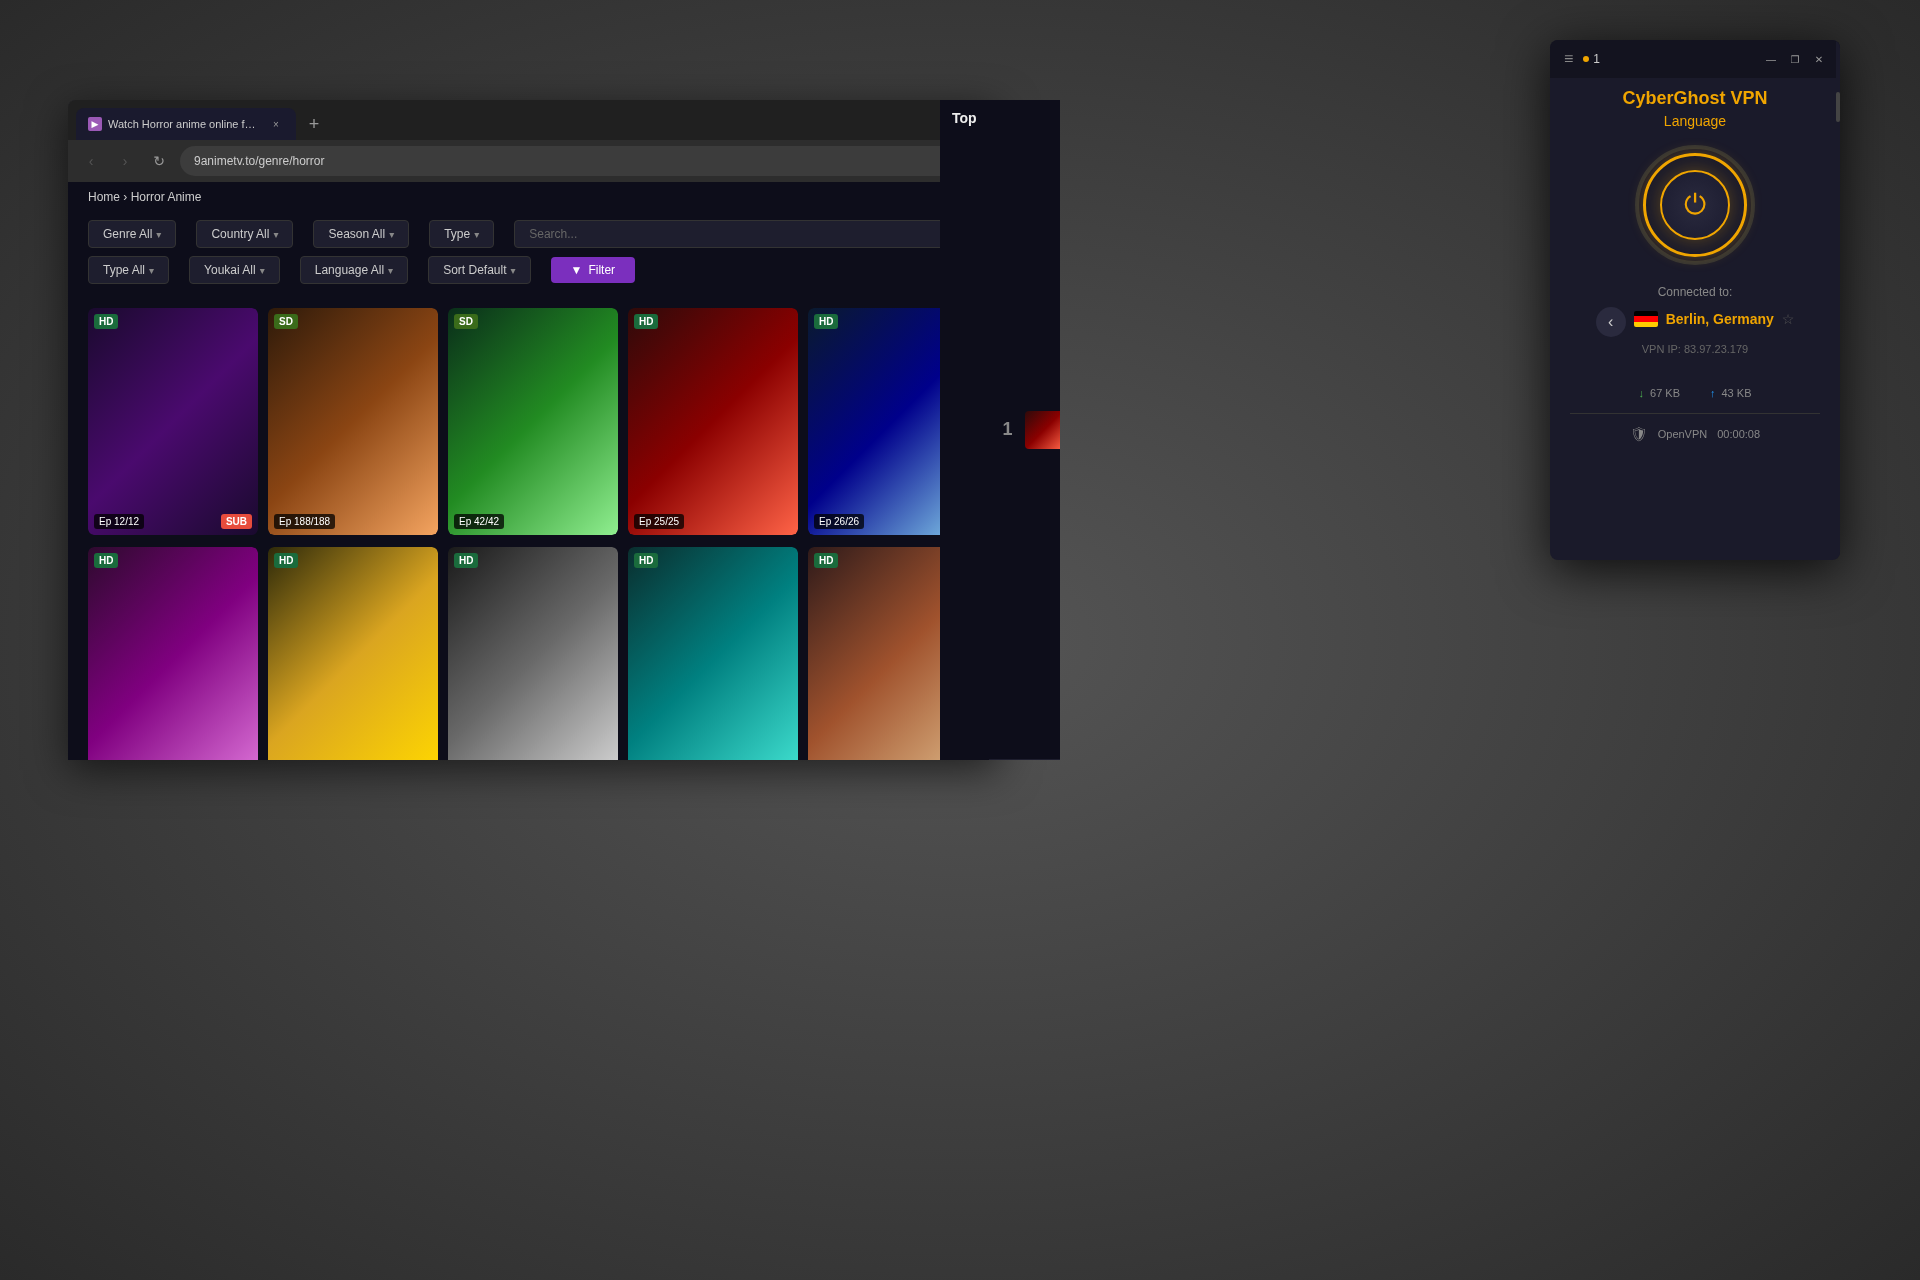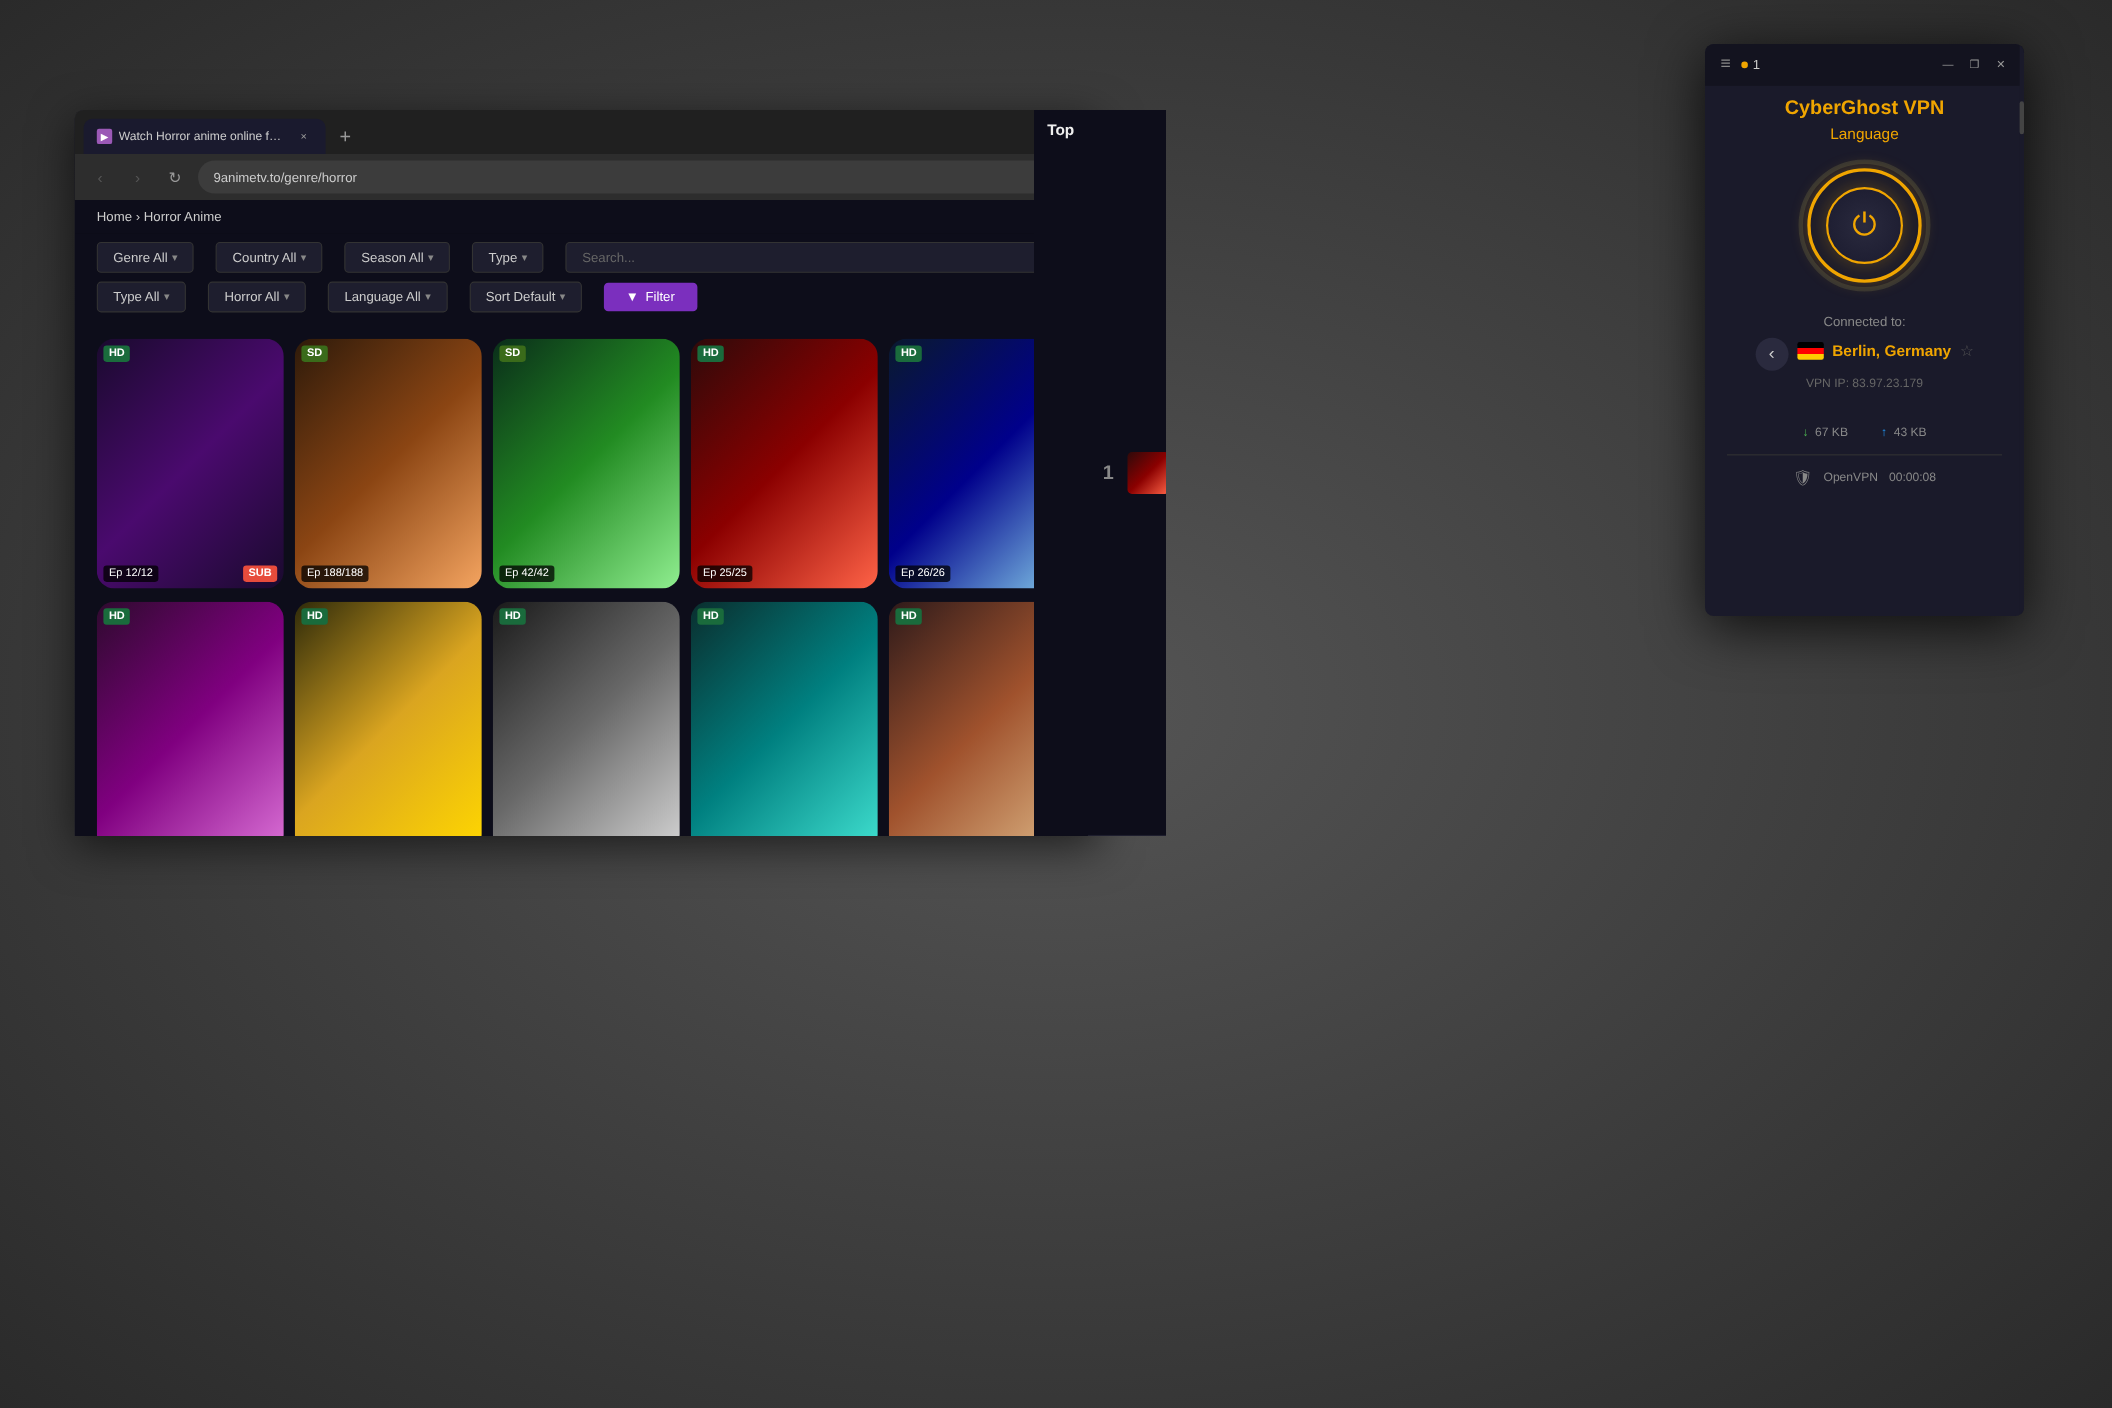--- a/index.html
+++ b/index.html
@@ -224,21 +224,21 @@
     .anime-grid {
       display: grid;
       grid-template-columns: repeat(5, 1fr);
       gap: 10px;
       padding: 8px 20px;
       overflow: hidden;
     }
 
     .anime-card {
       position: relative;
-      border-radius: 16px;
+      border-radius: 6px;
       overflow: hidden;
       cursor: pointer;
       aspect-ratio: 3/4;
     }
 
     .anime-card-bg {
       width: 100%;
       height: 100%;
       border-radius: 6px;
     }
@@ -684,21 +684,21 @@
         <div class="search-box">
           <span style="color:#666;">Search...</span>
         </div>
       </div>
       <div class="filter-row">
         <button class="filter-btn">
           <span>Type All</span>
           <span class="arrow">▾</span>
         </button>
         <button class="filter-btn">
-          <span>Horror All</span>
+          <span>Youkai All</span>
           <span class="arrow">▾</span>
         </button>
         <button class="filter-btn">
           <span>Language All</span>
           <span class="arrow">▾</span>
         </button>
         <button class="filter-btn">
           <span>Sort Default</span>
           <span class="arrow">▾</span>
         </button>

